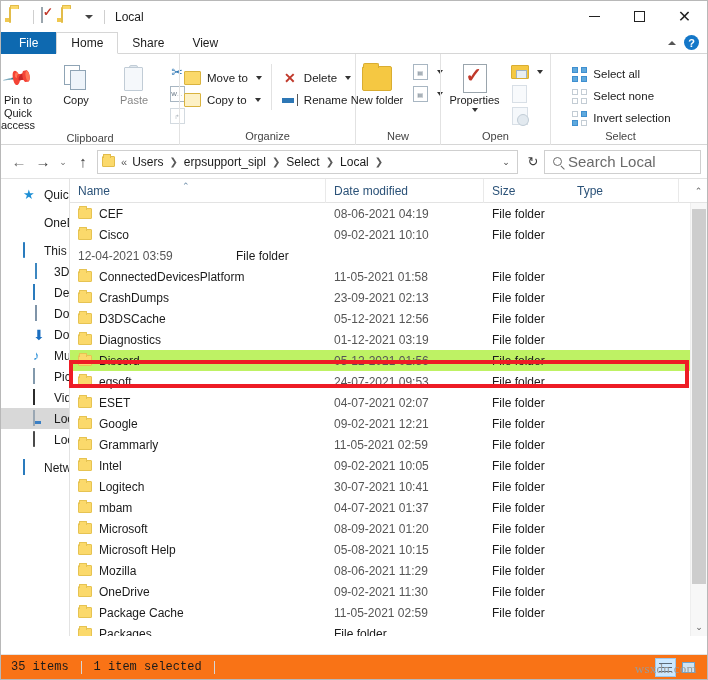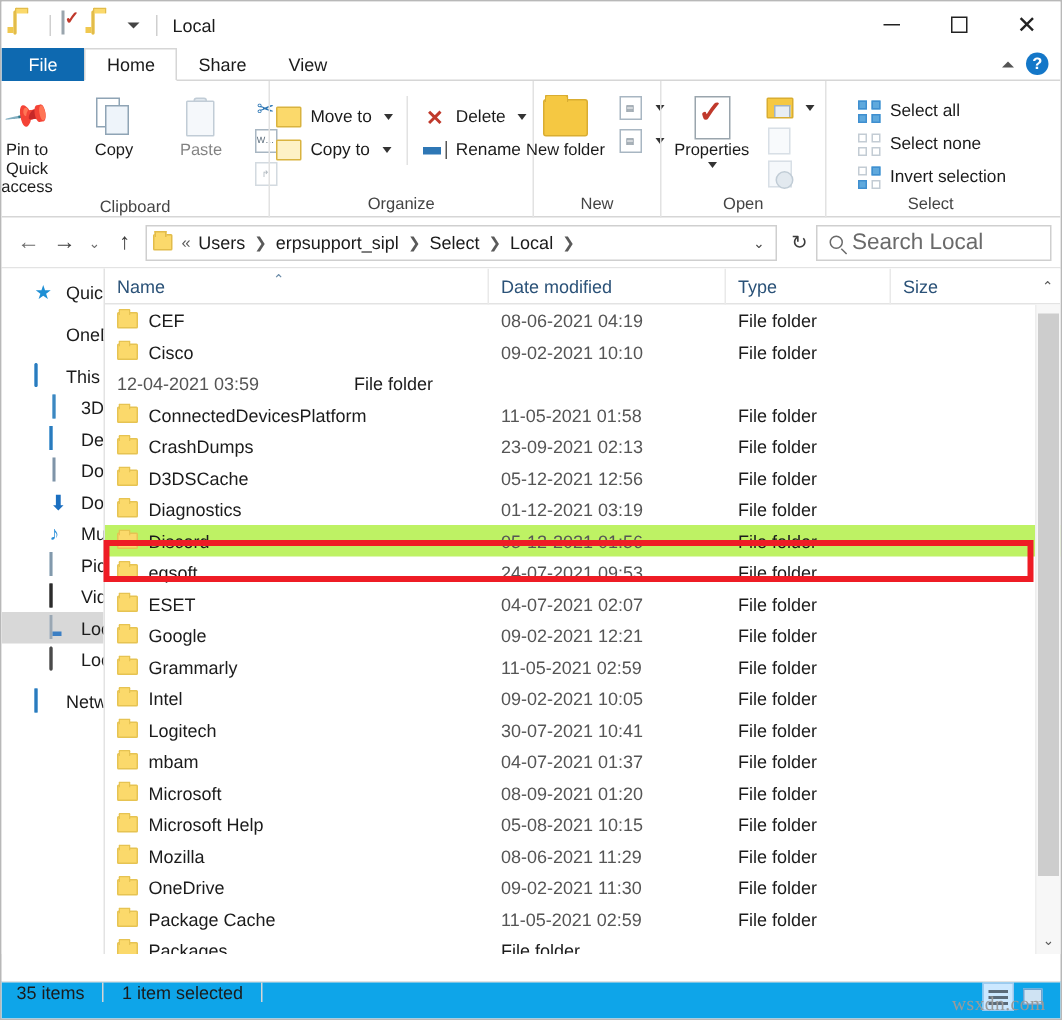--- a/index.html
+++ b/index.html
@@ -392,22 +392,22 @@
 
   
   .annot-box {
     position: absolute; border: 4px solid #ee1c25; pointer-events: none;
     z-index: 30;
   }
 
   
   .statusbar {
     position: absolute; left: 0; right: 0; bottom: 0; height: 25px;
-    border-top: 1px solid #e3e3e3; background: #0ea5e9; display: flex;
-    align-items: flex-start; padding-left: 10px; font-size: 12px; color: #1b1b1b;
+    border-top: 1px solid #e3e3e3; background: #f97316; display: flex;
+    align-items: center; padding-left: 10px; font-size: 12px; color: #1b1b1b; font-family: Liberation Mono, monospace;
   }
   .st-sep { width: 1px; height: 13px; background: #d5d5d5; margin: 0 12px; }
   .st-views {
     margin-left: auto; display: flex; align-items: center; gap: 2px;
     padding-right: 8px;
   }
   .viewbtn {
     width: 21px; height: 19px; display: flex; align-items: center;
     justify-content: center; position: relative;
   }
@@ -754,25 +754,25 @@
 
     <div class="listpane">
       <div class="colhead">
         <div class="col col-name">
           <span>Name</span>
           <span class="sort-caret">⌃</span>
         </div>
         <div class="col col-date">
           <span>Date modified</span>
         </div>
+        <div class="col col-size">
+          <span>Size</span>
+        </div>
         <div class="col col-type">
           <span>Type</span>
-        </div>
-        <div class="col col-size">
-          <span>Size</span>
         </div>
         <div class="colhead-scrollcap">⌃</div>
       </div>
 
       <div class="rows" id="rows">
           <div class="row">
             <div class="cell cell-name">
               <span class="folder-ico"></span>
               <span>CEF</span>
             </div>

